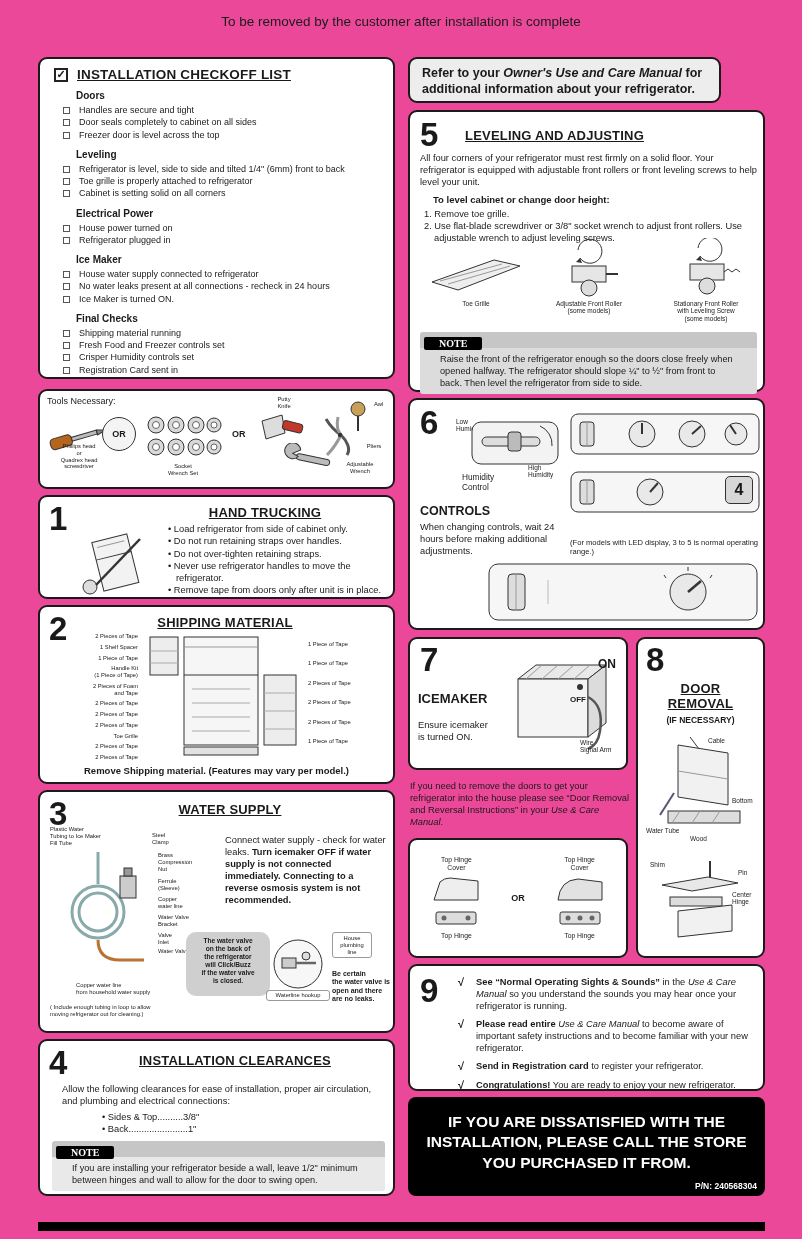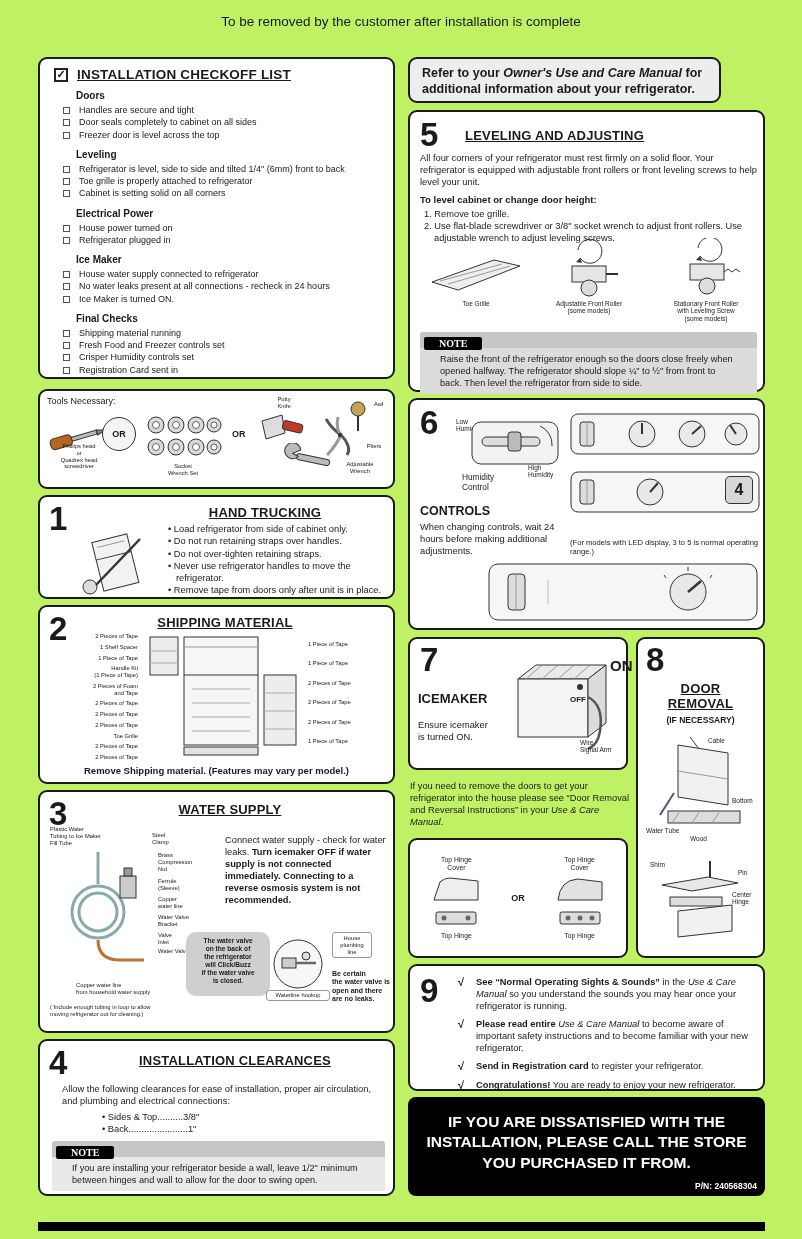--- a/index.html
+++ b/index.html
@@ -1,17 +1,17 @@
 <!DOCTYPE html>
 <html><head>
 <meta charset="utf-8">
 <style>
   * { margin:0; padding:0; box-sizing:border-box; }
   html,body { background:#fff; }
-  .sheet { position:relative; width:802px; height:1239px; background:#bef264; overflow:hidden;
+  .sheet { position:relative; width:802px; height:1239px; background:#ec4899; overflow:hidden;
            font-family:"Liberation Sans", sans-serif; color:#1a1a1a; }
   .abs { position:absolute; }
   .box { position:absolute; border:2px solid #1a1a1a; border-radius:9px; background:#fff; }
   .bignum { font-weight:bold; font-size:33px; line-height:1; }
   .sec-title { font-weight:bold; font-size:13px; letter-spacing:.2px; text-align:center;text-decoration:underline; }
   .small { font-size:9.3px; line-height:1.3; }
   .tiny { font-size:6.5px; line-height:1.15; }
   .micro { font-size:5.8px; line-height:1.18; }
   .pre { white-space:pre-line; }
   .b { font-weight:bold; }
@@ -345,21 +345,21 @@
   <div class="box" style="left:408px;top:57px;width:313px;height:46px;background:#ededed;padding:7px 12px">
     <div style="font-size:12.5px;font-weight:bold;line-height:1.25">
       <span>Refer to your </span><i>Owner's Use and Care Manual</i><span> for additional information about your refrigerator.</span>
     </div>
   </div>
 
   <div class="box" style="left:408px;top:110px;width:357px;height:282px">
     <div class="bignum abs" style="left:10px;top:6px">5</div>
     <div class="sec-title abs" style="left:55px;top:16px;width:260px;text-align:left">LEVELING AND ADJUSTING</div>
     <div class="abs small" style="left:10px;top:40px;width:338px">All four corners of your refrigerator must rest firmly on a solid floor. Your refrigerator is equipped with adjustable front rollers or front leveling screws to help level your unit.</div>
-    <div class="abs b" style="left:10px;top:82px;font-size:9.5px">To level cabinet or change door height:</div>
+    <div class="abs b" style="left:23px;top:82px;font-size:9.5px">To level cabinet or change door height:</div>
     <div class="abs small" style="left:14px;top:96px;width:334px">
       <div>1. Remove toe grille.</div>
       <div style="padding-left:10px;text-indent:-10px">2. Use flat-blade screwdriver or 3/8" socket wrench to adjust front rollers. Use adjustable wrench to adjust leveling screws.</div>
     </div>
 
     <svg class="abs" style="left:18px;top:140px" width="96" height="42">
       <polygon points="4,30 66,8 92,14 30,38" fill="#eee" stroke="#333"></polygon>
       <line x1="12" y1="29" x2="74" y2="12" stroke="#999"></line>
       <line x1="20" y1="32" x2="82" y2="14" stroke="#999"></line>
     </svg>
@@ -456,21 +456,21 @@
       <polygon points="16,26 34,12 104,12 86,26" fill="#e9e9e9" stroke="#333"></polygon>
       <rect x="16" y="26" width="70" height="58" fill="#f4f4f4" stroke="#333"></rect>
       <polygon points="86,26 104,12 104,70 86,84" fill="#dcdcdc" stroke="#333"></polygon>
       <line x1="40" y1="12" x2="24" y2="26" stroke="#999"></line>
       <line x1="56" y1="12" x2="40" y2="26" stroke="#999"></line>
       <line x1="72" y1="12" x2="56" y2="26" stroke="#999"></line>
       <line x1="88" y1="12" x2="72" y2="26" stroke="#999"></line>
       <circle cx="78" cy="34" r="3" fill="#333"></circle>
       <path d="M86 44 q16 8 12 34 q-2 14 -12 18" fill="none" stroke="#555" stroke-width="2.5"></path>
     </svg>
-    <div class="abs b" style="left:200px;top:18px;font-size:15px">ON</div>
+    <div class="abs b" style="left:188px;top:18px;font-size:12px">ON</div>
     <div class="abs b" style="left:160px;top:56px;font-size:8px">OFF</div>
     <div class="abs tiny pre" style="left:170px;top:100px;width:44px">Wire
 Signal Arm</div>
   </div>
 
   <div class="abs small" style="left:410px;top:780px;width:220px">
     <span>If you need to remove the doors to get your refrigerator into the house please see “Door Removal and Reversal Instructions” in your </span><i>Use &amp; Care Manual</i><span>.</span>
   </div>
 
   <div class="box" style="left:408px;top:838px;width:220px;height:120px;display:flex;align-items:center;justify-content:space-around;padding:6px">

